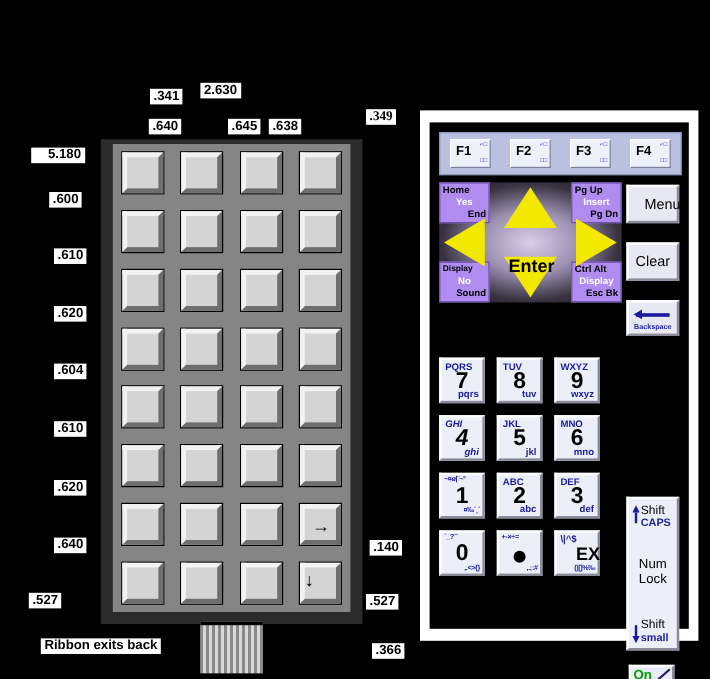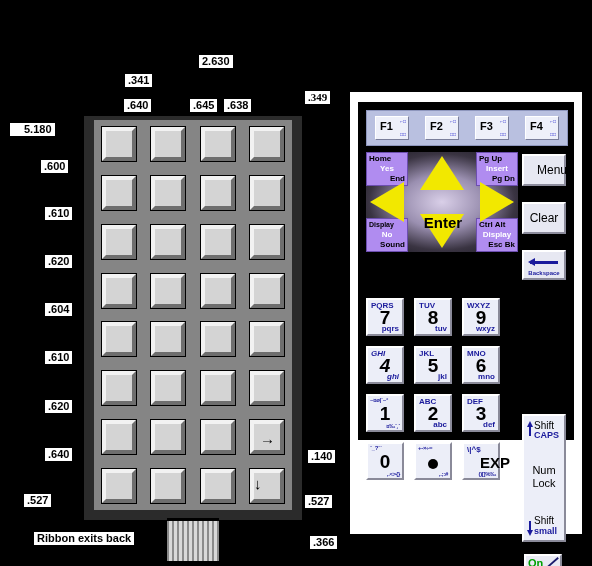--- a/index.html
+++ b/index.html
@@ -30,21 +30,21 @@
   .arrow-d{position:absolute;left:160px;top:358px;color:#000;font-size:15px;
            line-height:12px;font-weight:bold;}
   .ribbon{position:absolute;left:167px;top:518px;width:52px;height:40px;
           background:#b8b8b8;
           background-image:repeating-linear-gradient(90deg,#8a8a8a 0 2px,#d8d8d8 2px 5px);
           border-top:3px solid #000;}
 
   
   .pad-frame{position:absolute;left:350px;top:92px;width:232px;height:442px;
              background:#ffffff;}
-  .pad-body{position:absolute;left:8px;top:10px;width:216px;height:338px;
+  .pad-body{position:absolute;left:8px;top:10px;width:216px;height:422px;
             background:#000;}
 
   .fn-bar{position:absolute;left:8px;top:8px;width:200px;height:34px;
           background:#b9c0e0;border:1px solid #8e96bd;
           display:flex;align-items:center;justify-content:space-around;}
   .fkey{width:34px;height:24px;background:#eef0fa;
         border:1px solid;border-color:#ffffff #7a7f9c #7a7f9c #ffffff;
         position:relative;box-sizing:border-box;}
   .fkey .maj{position:absolute;left:4px;top:4px;font-size:11px;color:#000;
              font-weight:bold;line-height:11px;}
@@ -393,27 +393,27 @@
           <line x1="2" y1="32" x2="36" y2="2" stroke="#1a1a6c" stroke-width="2"></line>
         </svg>
         <span class="on">On</span>
 
       </div>
 
     </div>
   </div>
 
   <div id="dim-layer">
-      <div class="dim" style="left: 167px; top: 55px; margin-left: 32px;">2.630</div>
+      <div class="dim" style="left: 167px; top: 69px;">2.630</div>
       <div class="dim" style="left: 125px; top: 74px;">.341</div>
       <div class="dim" style="left: 124px; top: 99px;">.640</div>
       <div class="dim" style="left: 174px; top: 99px; margin-left: 16px;">.645</div>
       <div class="dim" style="left: 224px; top: 99px;">.638</div>
       <div class="dim" style="left: 305px; top: 91px; font-family: Liberation Serif, serif;">.349</div>
-      <div class="dim" style="left: 10px; top: 123px; padding-left: 14px;">5.180</div>
+      <div class="dim" style="left: 26px; top: 123px; padding-left: 14px;">5.180</div>
       <div class="dim" style="left: 41px; top: 160px;">.600</div>
       <div class="dim" style="left: 45px; top: 207px;">.610</div>
       <div class="dim" style="left: 45px; top: 255px;">.620</div>
       <div class="dim" style="left: 45px; top: 303px;">.604</div>
       <div class="dim" style="left: 45px; top: 351px;">.610</div>
       <div class="dim" style="left: 45px; top: 400px;">.620</div>
       <div class="dim" style="left: 45px; top: 448px;">.640</div>
       <div class="dim" style="left: 24px; top: 494px;">.527</div>
       <div class="dim" style="left: 308px; top: 450px;">.140</div>
       <div class="dim" style="left: 305px; top: 495px;">.527</div>

